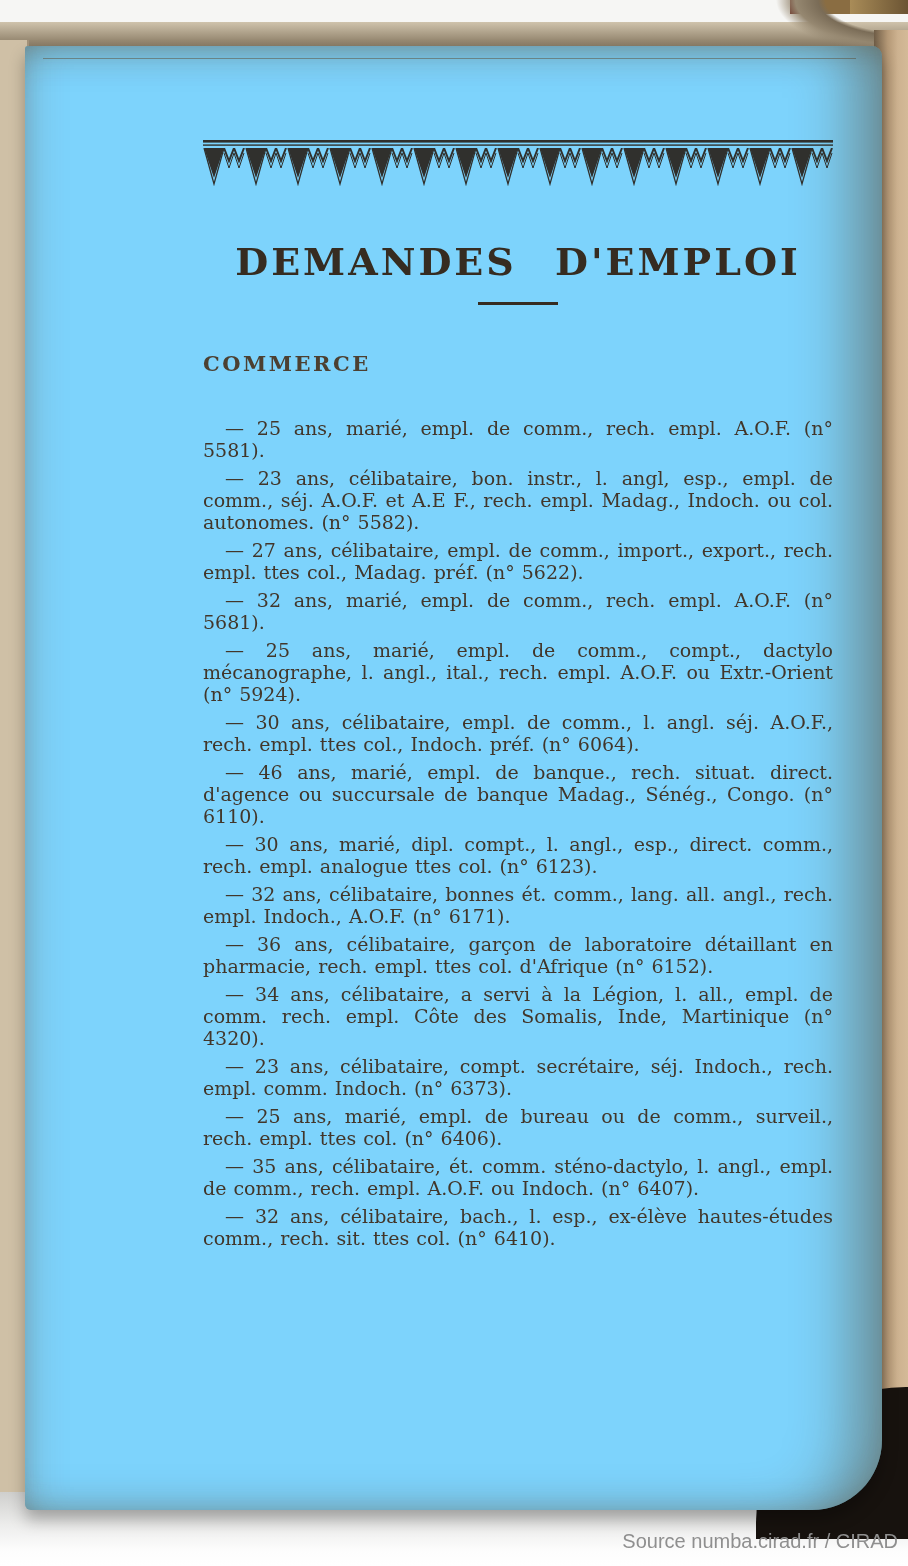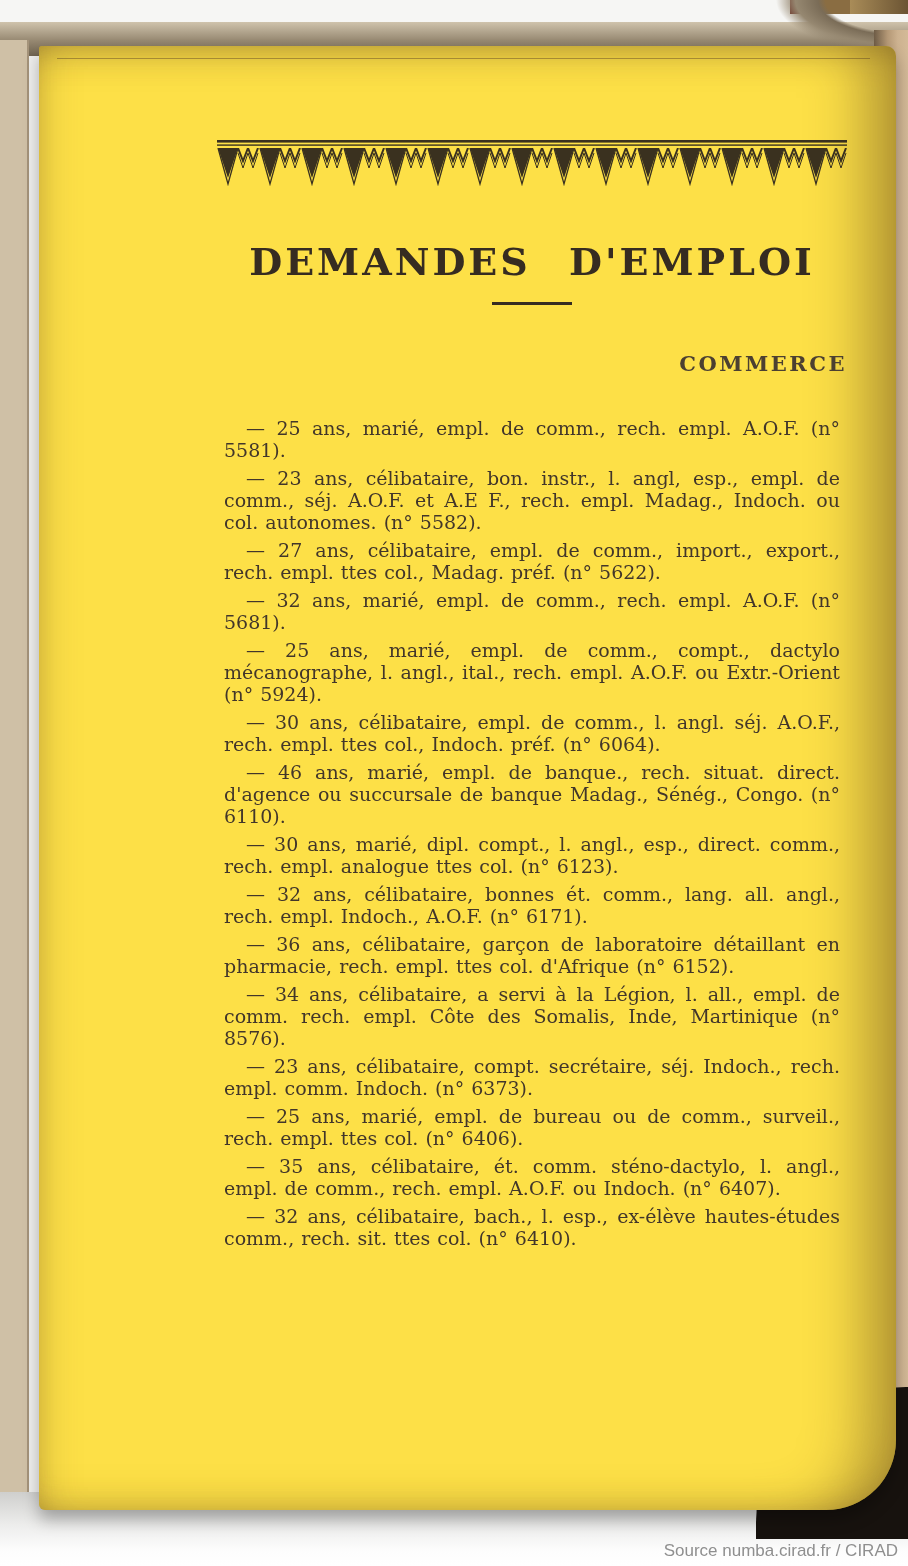--- a/index.html
+++ b/index.html
@@ -18,26 +18,26 @@
   .edge-band-curve{position:absolute;right:0;top:0;width:150px;height:60px;
     background:radial-gradient(ellipse 150px 60px at 100% 0%, rgba(0,0,0,0) 55%, #7a6c57 60%, #968871 75%, rgba(150,136,113,0) 88%);}
   .page-under-left{position:absolute;left:0;top:40px;width:27px;height:1478px;
     background:#cfc0a6;border-right:2px solid #a4937a;}
   .facing-page{position:absolute;right:0;top:30px;width:34px;height:1460px;
     background:linear-gradient(90deg,#6e5c46,#b49876 40%,#cdb290 70%,#d4ba98);}
   .bg-bottom{position:absolute;left:0;bottom:0;width:908px;height:74px;
     background:linear-gradient(#cfcfcd,#ededec 45%,#fdfdfd 80%,#ffffff);}
   .black-corner{position:absolute;right:0;bottom:27px;width:152px;height:152px;
     background:#17120e;border-top-left-radius:150px 135px;}
-  .credit{position:absolute;right:10px;bottom:5px;
-    font-family:"Liberation Sans", sans-serif;font-size:17px;color:#8f8f8f;}
+  .credit{position:absolute;right:10px;bottom:13px;
+    font-family:"Liberation Sans", sans-serif;font-size:20px;color:#8f8f8f;}
   
   .page{
-    position:absolute;left:39px;top:46px;width:857px;height:1464px;
-    background:#fde047;
+    position:absolute;left:25px;top:46px;width:857px;height:1464px;
+    background:#7dd3fc;
     border-radius:3px 10px 70px 6px;
     box-shadow:
       0 10px 16px rgba(0,0,0,.28),
       inset -48px 0 60px -20px rgba(86,58,28,.48),
       inset 26px 0 40px -26px rgba(100,72,40,.35),
       inset 0 26px 36px -26px rgba(100,72,40,.38),
       inset 0 -20px 36px -26px rgba(100,72,40,.30);
   }
   .page::before{ 
     content:"";position:absolute;left:18px;right:26px;top:12px;height:0;
@@ -46,26 +46,26 @@
   .content{position:absolute;left:178px;top:0;width:630px;}
   .lace{display:block;margin-top:94px;opacity:.92;}
   .title{
     margin-top:52px;line-height:48px;text-align:center;
     font-size:38px;font-weight:bold;letter-spacing:3px;word-spacing:22px;
     color:#362c21;
   }
   .title-rule{width:80px;height:3px;background:#362c21;margin:16px auto 0;
     box-shadow:0 -3px 0 -1.6px #6b5b45;}
   .section{
-    margin-top:46px;line-height:26px;text-align:right;
+    margin-top:46px;line-height:26px;text-align:left;
     font-size:21px;font-weight:bold;letter-spacing:2.5px;color:#4c4031;
   }
   .entries{margin-top:40px;}
   .entries p{
-    margin:0 7px 6px;font-size:19px;line-height:22px;
+    margin:0 0 6px;font-size:19px;line-height:22px;
     text-align:justify;text-indent:22px;color:#42362a;
     word-spacing:1px;
   }
 </style>
 </head>
 <body>
 
 <div class="top-white"></div>
 <div class="cover-gold"></div>
 <div class="edge-band"></div>
@@ -100,21 +100,21 @@
       <p>— 25 ans, marié, empl. de comm., rech. empl. A.O.F. (n° 5581).</p>
       <p>— 23 ans, célibataire, bon. instr., l. angl, esp., empl. de comm., séj. A.O.F. et A.E F., rech. empl. Madag., Indoch. ou col. autonomes. (n° 5582).</p>
       <p>— 27 ans, célibataire, empl. de comm., import., export., rech. empl. ttes col., Madag. préf. (n° 5622).</p>
       <p>— 32 ans, marié, empl. de comm., rech. empl. A.O.F. (n° 5681).</p>
       <p>— 25 ans, marié, empl. de comm., compt., dactylo mécanographe, l. angl., ital., rech. empl. A.O.F. ou Extr.-Orient (n° 5924).</p>
       <p>— 30 ans, célibataire, empl. de comm., l. angl. séj. A.O.F., rech. empl. ttes col., Indoch. préf. (n° 6064).</p>
       <p>— 46 ans, marié, empl. de banque., rech. situat. direct. d'agence ou succursale de banque Madag., Sénég., Congo. (n° 6110).</p>
       <p>— 30 ans, marié, dipl. compt., l. angl., esp., direct. comm., rech. empl. analogue ttes col. (n° 6123).</p>
       <p>— 32 ans, célibataire, bonnes ét. comm., lang. all. angl., rech. empl. Indoch., A.O.F. (n° 6171).</p>
       <p>— 36 ans, célibataire, garçon de laboratoire détaillant en pharmacie, rech. empl. ttes col. d'Afrique (n° 6152).</p>
-      <p>— 34 ans, célibataire, a servi à la Légion, l. all., empl. de comm. rech. empl. Côte des Somalis, Inde, Martinique (n° 8576).</p>
+      <p>— 34 ans, célibataire, a servi à la Légion, l. all., empl. de comm. rech. empl. Côte des Somalis, Inde, Martinique (n° 4320).</p>
       <p>— 23 ans, célibataire, compt. secrétaire, séj. Indoch., rech. empl. comm. Indoch. (n° 6373).</p>
       <p>— 25 ans, marié, empl. de bureau ou de comm., surveil., rech. empl. ttes col. (n° 6406).</p>
       <p>— 35 ans, célibataire, ét. comm. sténo-dactylo, l. angl., empl. de comm., rech. empl. A.O.F. ou Indoch. (n° 6407).</p>
       <p>— 32 ans, célibataire, bach., l. esp., ex-élève hautes-études comm., rech. sit. ttes col. (n° 6410).</p>
     </div>
   </div>
 </div>
 
 <div class="credit">Source numba.cirad.fr / CIRAD</div>
 

